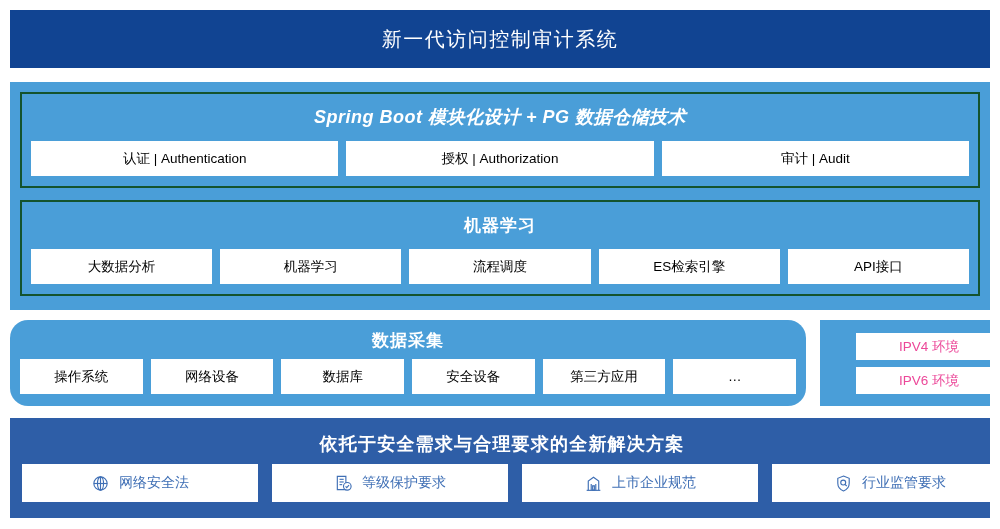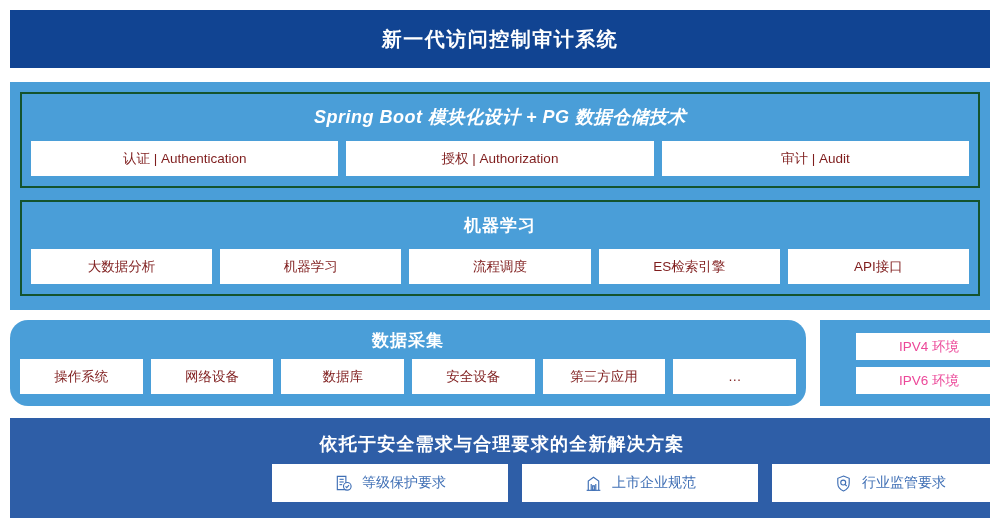--- a/index.html
+++ b/index.html
@@ -27,21 +27,21 @@
     width: 980px;
     height: 58px;
     background: #114492;
     display: flex;
     align-items: center;
     justify-content: center;
   }
   .header-title {
     color: #ffffff;
     font-size: 20px;
-    font-weight: bold;
+    font-weight: normal;
     letter-spacing: 1.5px;
   }
 
   
   .panel-light {
     position: absolute;
     background: #4a9ed8;
   }
   .panel-dark {
     position: absolute;
@@ -72,21 +72,21 @@
     display: flex;
     position: absolute;
     left: 0;
     right: 0;
   }
   .card {
     background: #ffffff;
     display: flex;
     align-items: center;
     justify-content: center;
-    color: #7f1d1d;
+    color: #000000;
     font-size: 13.5px;
     box-sizing: border-box;
     white-space: nowrap;
   }
 
   
   .ipv-card {
     position: absolute;
     background: #ffffff;
     display: flex;
@@ -171,20 +171,31 @@
   </div>
 
   <div class="panel-light" style="left:820px; top:320px; width:170px; height:86px;">
     <div class="ipv-card" style="left:12px; top:13px; width:146px; height:27px;">IPV4 环境</div>
     <div class="ipv-card" style="left:12px; top:47px; width:146px; height:27px;">IPV6 环境</div>
   </div>
 
   <div class="panel-dark" style="left:10px; top:418px; width:980px; height:100px;">
     <div class="bottom-title" style="position:absolute; left:4px; right:0; top:14px;">依托于安全需求与合理要求的全新解决方案</div>
 
+    <div class="bcard" style="left:12px; top:46px; width:236px; height:38px;">
+      <span class="bicon">
+        <svg viewBox="0 0 20 20" width="19" height="19" fill="none" stroke="#3f6fb5" stroke-width="1.2">
+          <circle cx="10" cy="10" r="7"></circle>
+          <ellipse cx="10" cy="10" rx="3.2" ry="7"></ellipse>
+          <line x1="3" y1="10" x2="17" y2="10"></line>
+          <line x1="10" y1="3" x2="10" y2="17"></line>
+        </svg>
+      </span>
+      <span>网络安全法</span>
+    </div>
 
     <div class="bcard" style="left:262px; top:46px; width:236px; height:38px;">
       <span class="bicon">
         <svg viewBox="0 0 20 20" width="19" height="19" fill="none" stroke="#3f6fb5" stroke-width="1.2">
           <path d="M3.5 2.5h9v14h-9z"></path>
           <line x1="5.8" y1="5.6" x2="10.2" y2="5.6"></line>
           <line x1="5.8" y1="8.4" x2="10.2" y2="8.4"></line>
           <line x1="5.8" y1="11.2" x2="8.6" y2="11.2"></line>
           <circle cx="14" cy="13" r="4" fill="#ffffff"></circle>
           <path d="M12.2 13.1l1.2 1.2 2.4-2.5"></path>

